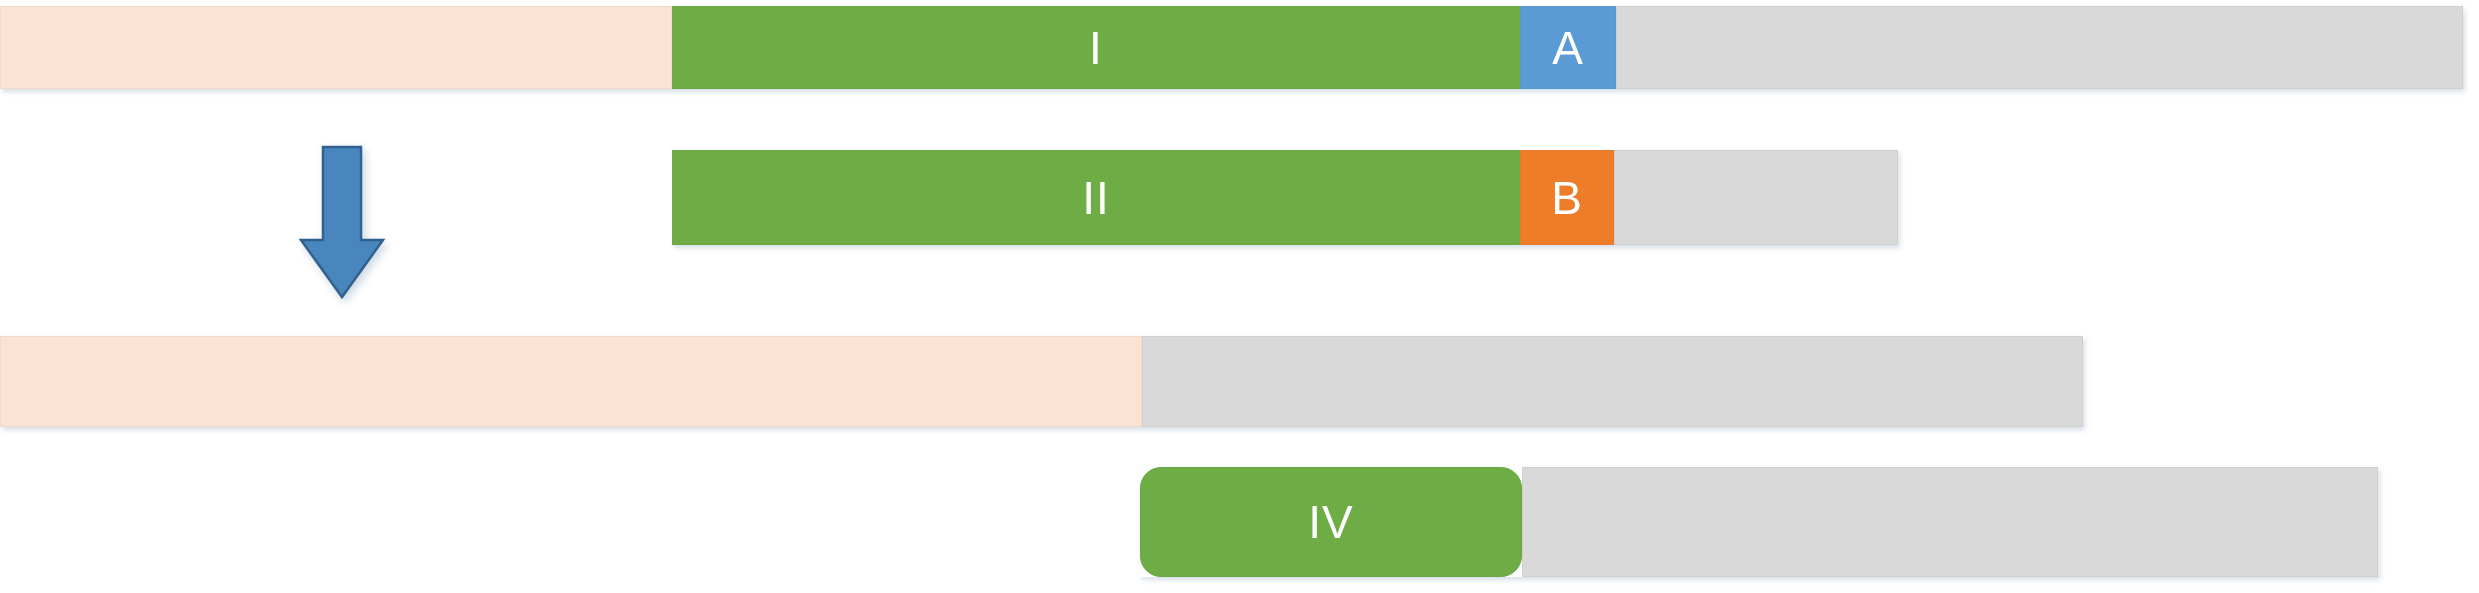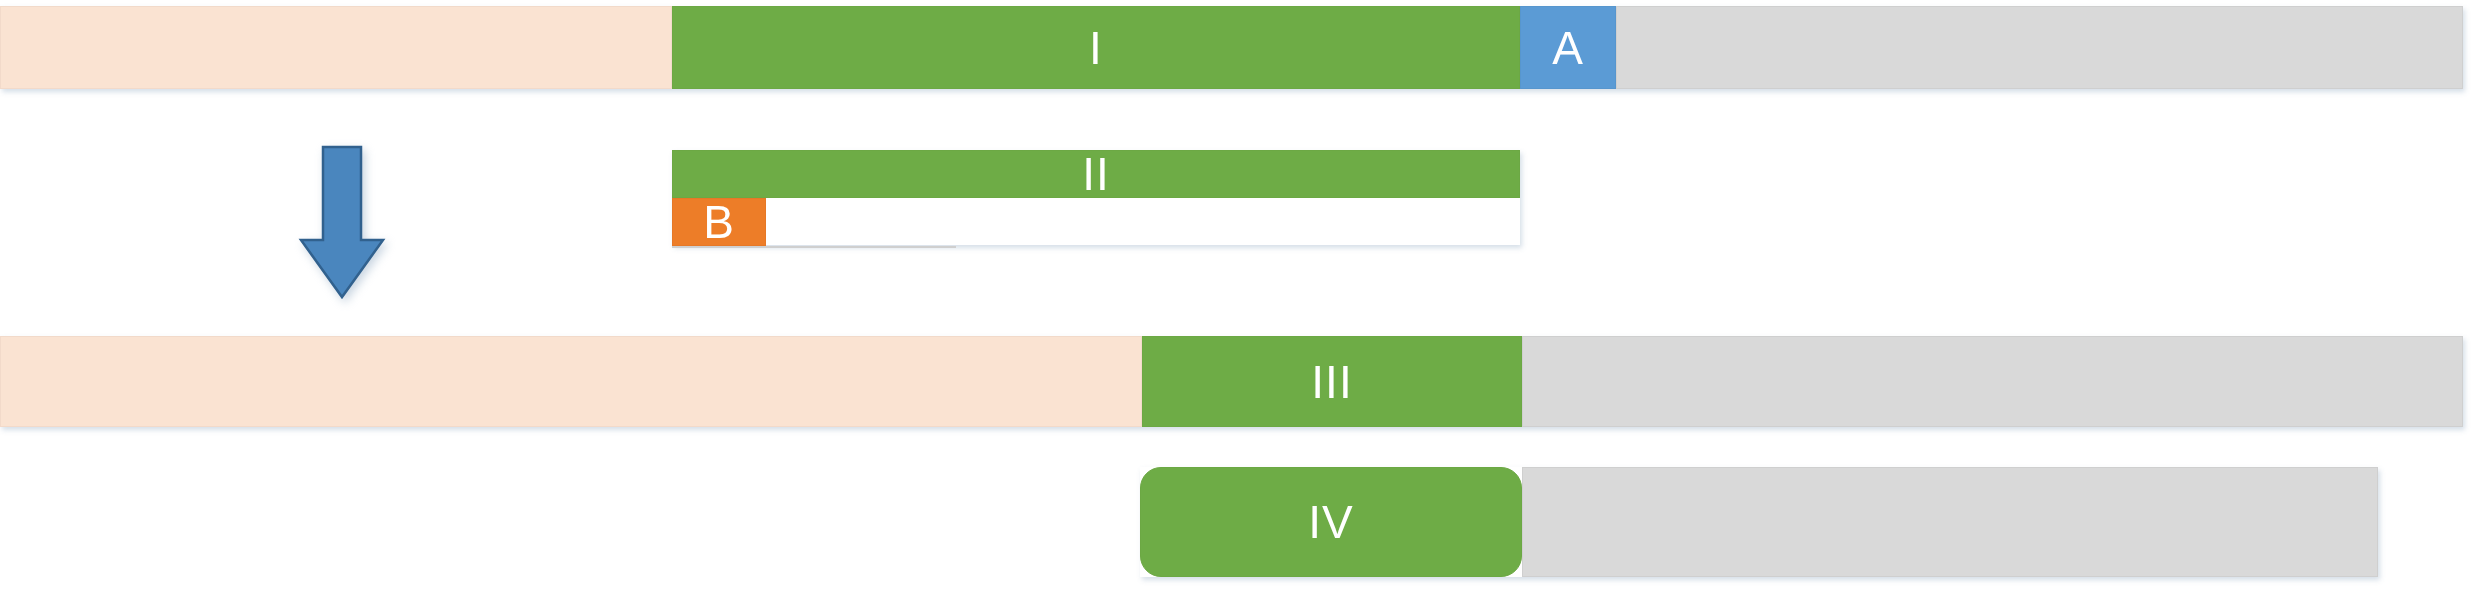--- a/index.html
+++ b/index.html
@@ -73,34 +73,31 @@
       <div class="bar-row" style="left: 0px; top: 6px; height: 83px;">
         <div class="seg seg-peach" style="width: 672px;"></div>
         <div class="seg seg-green" style="width: 848px;">
           <span class="seg-label">I</span>
         </div>
         <div class="seg seg-blue" style="width: 96px;">
           <span class="seg-label">A</span>
         </div>
         <div class="seg seg-gray" style="width: 847px;"></div>
       </div>
-      <div class="bar-row" style="left: 672px; top: 150px; height: 95px; flex-direction: column;">
+      <div class="bar-row" style="left: 672px; top: 150px; height: 95px;">
         <div class="seg seg-green" style="width: 848px;">
           <span class="seg-label">II</span>
         </div>
         <div class="seg seg-orange" style="width: 94px;">
           <span class="seg-label">B</span>
         </div>
         <div class="seg seg-gray" style="width: 284px;"></div>
       </div>
       <div class="bar-row" style="left: 0px; top: 336px; height: 91px;">
         <div class="seg seg-peach" style="width: 1142px;"></div>
-        <div class="seg seg-green" style="width: 380px;">
-          <span class="seg-label">III</span>
-        </div>
         <div class="seg seg-gray" style="width: 941px;"></div>
       </div>
       <div class="bar-row" style="left: 1140px; top: 467px; height: 110px;">
         <div class="seg seg-green" style="width: 382px; border-radius: 21px;">
           <span class="seg-label">IV</span>
         </div>
         <div class="seg seg-gray" style="width: 856px;"></div>
       </div>
     </div>
 

